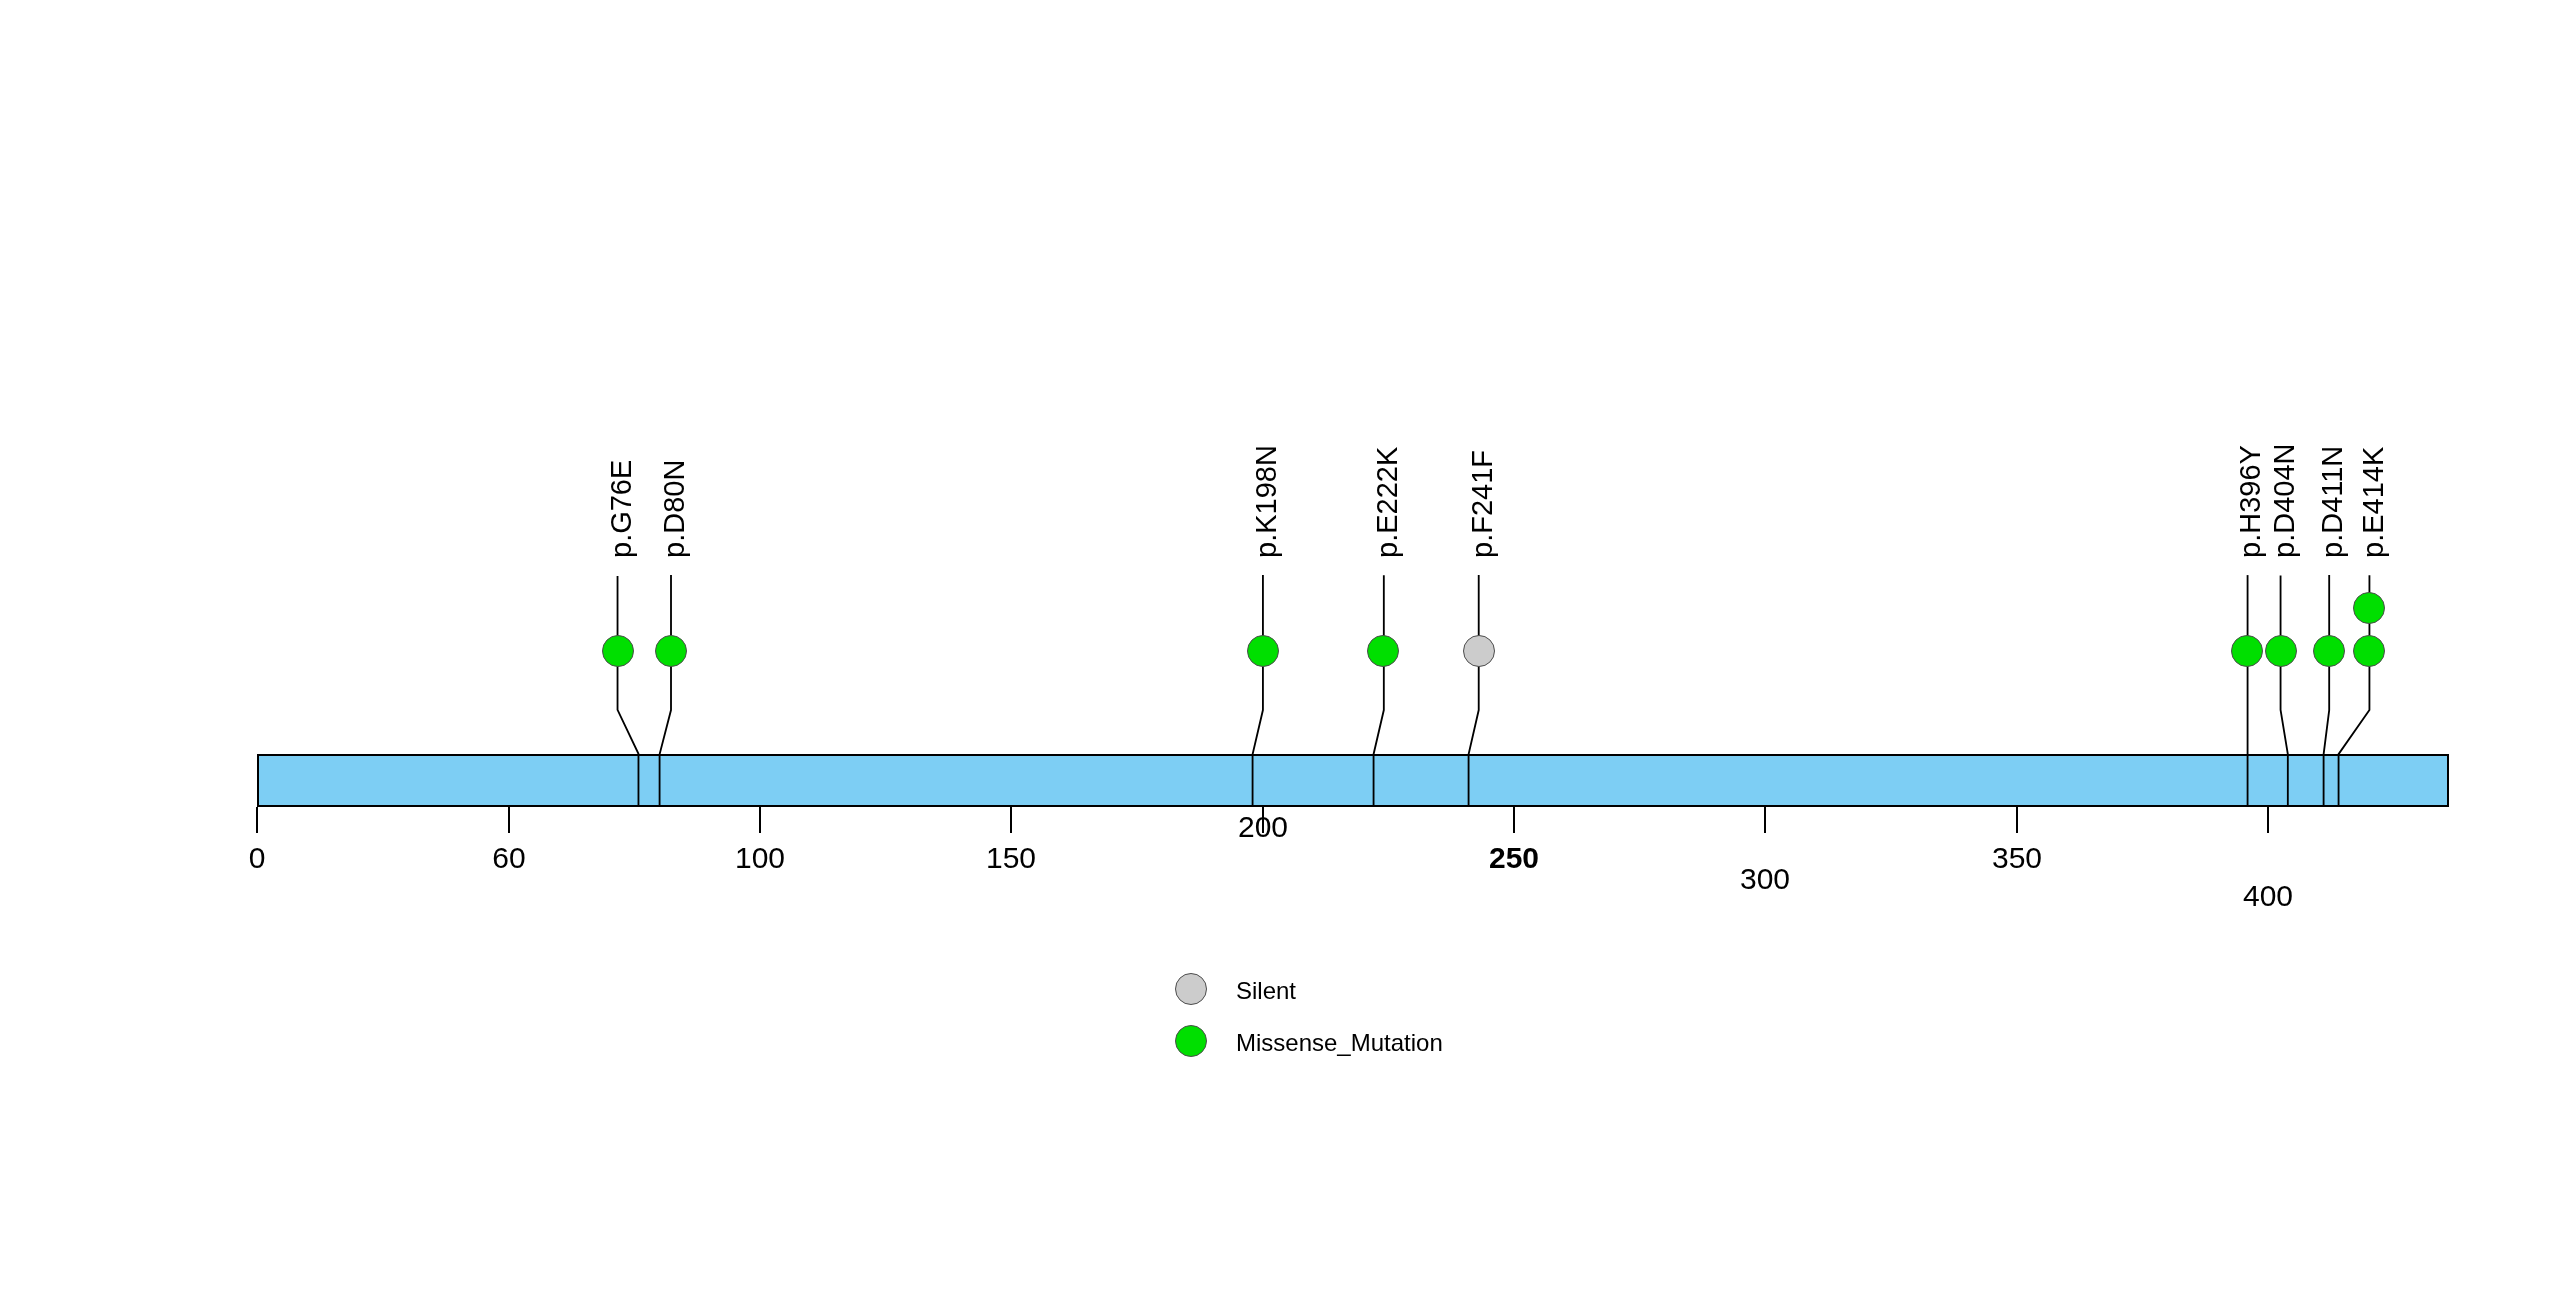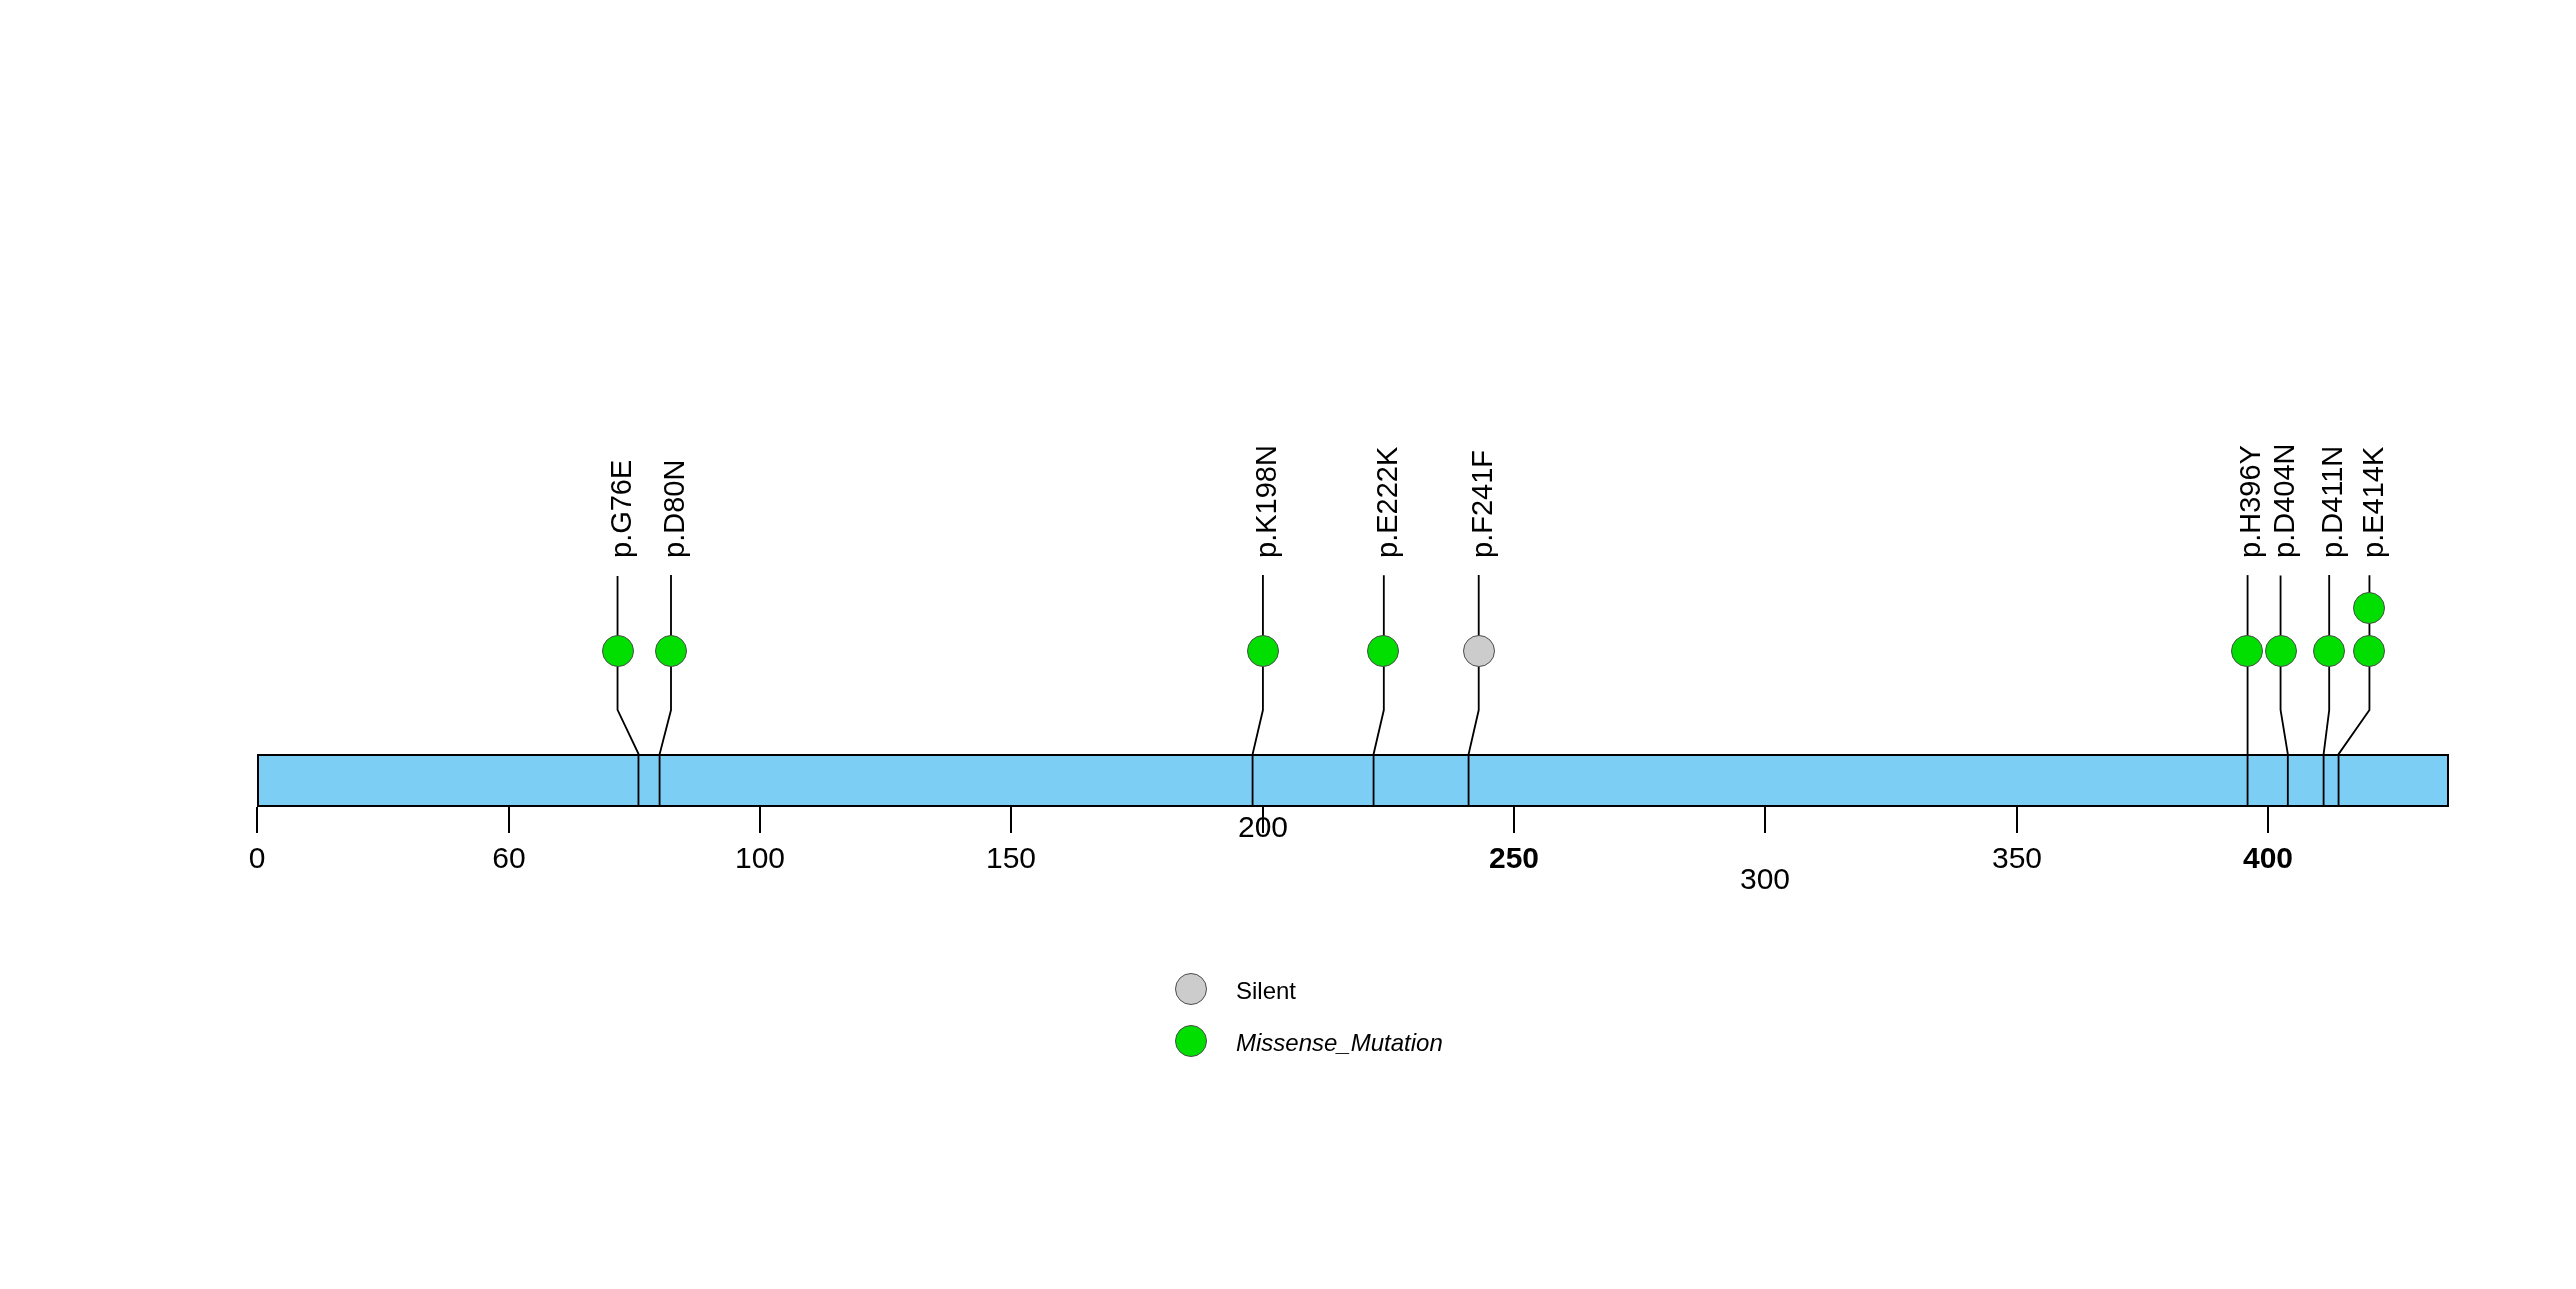--- a/index.html
+++ b/index.html
@@ -96,21 +96,21 @@
       <div class="axis-tick-label" style="left: 965px; top: 843px; width: 92px;">150</div>
       <div class="axis-tick" style="left: 1262px; top: 807px; height: 26px;"></div>
       <div class="axis-tick-label" style="left: 1217px; top: 812px; width: 92px;">200</div>
       <div class="axis-tick" style="left: 1513px; top: 807px; height: 26px;"></div>
       <div class="axis-tick-label" style="left: 1468px; top: 843px; width: 92px; font-weight: bold;">250</div>
       <div class="axis-tick" style="left: 1764px; top: 807px; height: 26px;"></div>
       <div class="axis-tick-label" style="left: 1719px; top: 864px; width: 92px;">300</div>
       <div class="axis-tick" style="left: 2016px; top: 807px; height: 26px;"></div>
       <div class="axis-tick-label" style="left: 1971px; top: 843px; width: 92px;">350</div>
       <div class="axis-tick" style="left: 2267px; top: 807px; height: 26px;"></div>
-      <div class="axis-tick-label" style="left: 2222px; top: 843px; width: 92px; font-weight: bold;">400</div>
+      <div class="axis-tick-label" style="left: 2222px; top: 881px; width: 92px;">400</div>
     </div>
   <div id="lolli-layer">
       <div class="lolli-stem" style="left: 613px; top: 575px; width: 30px; height: 232px;">
         <svg width="30" height="232" viewBox="0 0 39.68799999999999 304">
        <path d="M 6 0 L 6 177 L 33.68799999999999 235 L 33.68799999999999 304" fill="none" stroke="#000000" stroke-width="2.4"></path>
      </svg>
       </div>
       <div class="lolli-dot" title="p.G76E — Missense_Mutation" style="width: 32px; height: 32px; left: 602px; top: 635px; background: rgb(0, 223, 0);"></div>
       <div class="lolli-label" style="left: 607px; top: 558px;">p.G76E</div>
       <div class="lolli-stem" style="left: 655px; top: 575px; width: 20.6px; height: 232px;">
@@ -168,17 +168,17 @@
      </svg>
       </div>
       <div class="lolli-dot" title="p.E414K — Missense_Mutation" style="width: 32px; height: 32px; left: 2353px; top: 635px; background: rgb(0, 223, 0);"></div>
       <div class="lolli-dot" title="p.E414K — Missense_Mutation" style="width: 32px; height: 32px; left: 2353px; top: 592px; background: rgb(0, 223, 0);"></div>
       <div class="lolli-label" style="left: 2359px; top: 558px;">p.E414K</div>
     </div>
   <div id="legend-layer">
       <div class="legend-dot" style="left: 1175px; top: 973px; background: rgb(204, 204, 204);"></div>
       <div class="legend-label" style="left: 1236px; top: 979px;">Silent</div>
       <div class="legend-dot" style="left: 1175px; top: 1025px; background: rgb(0, 223, 0);"></div>
-      <div class="legend-label" style="left: 1236px; top: 1031px; font-style: italic;">Missense_Mutation</div>
+      <div class="legend-label" style="left: 1236px; top: 1031px;">Missense_Mutation</div>
     </div>
 
 </div>
 
 
 </body></html>

